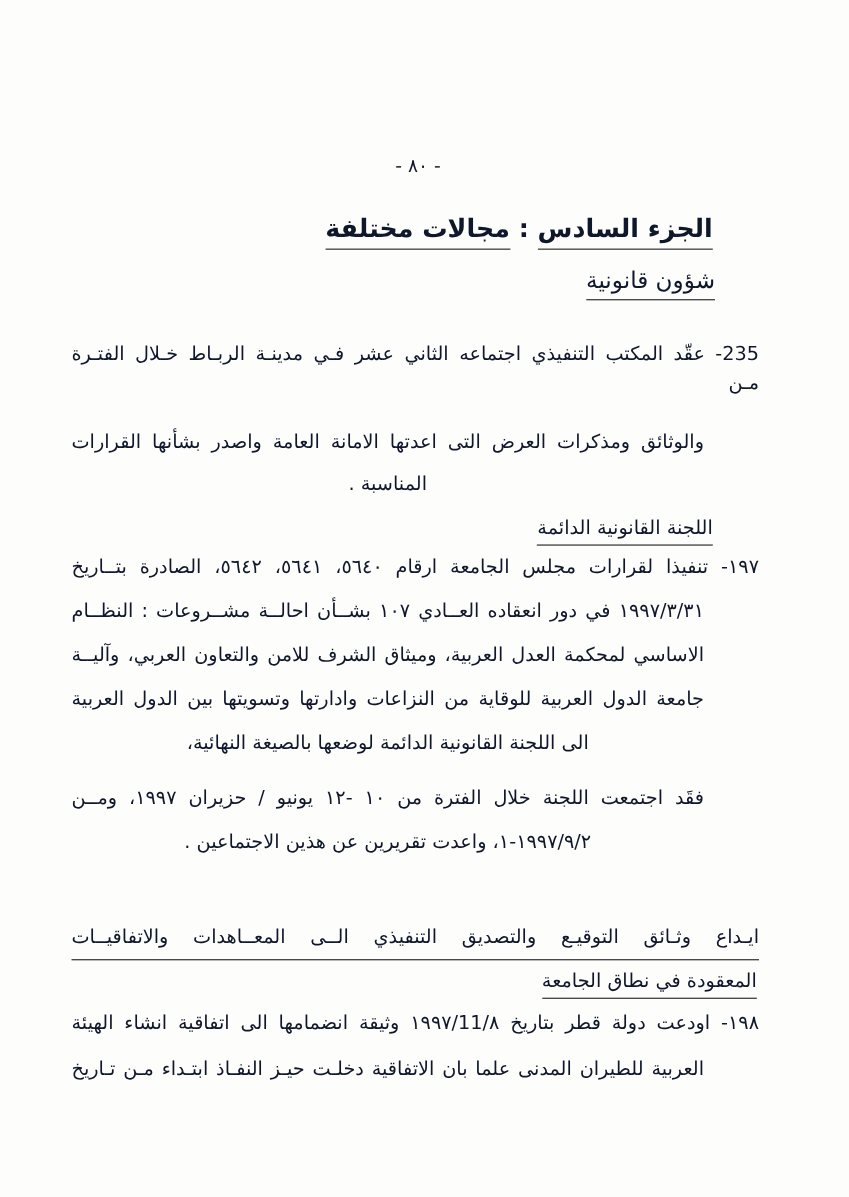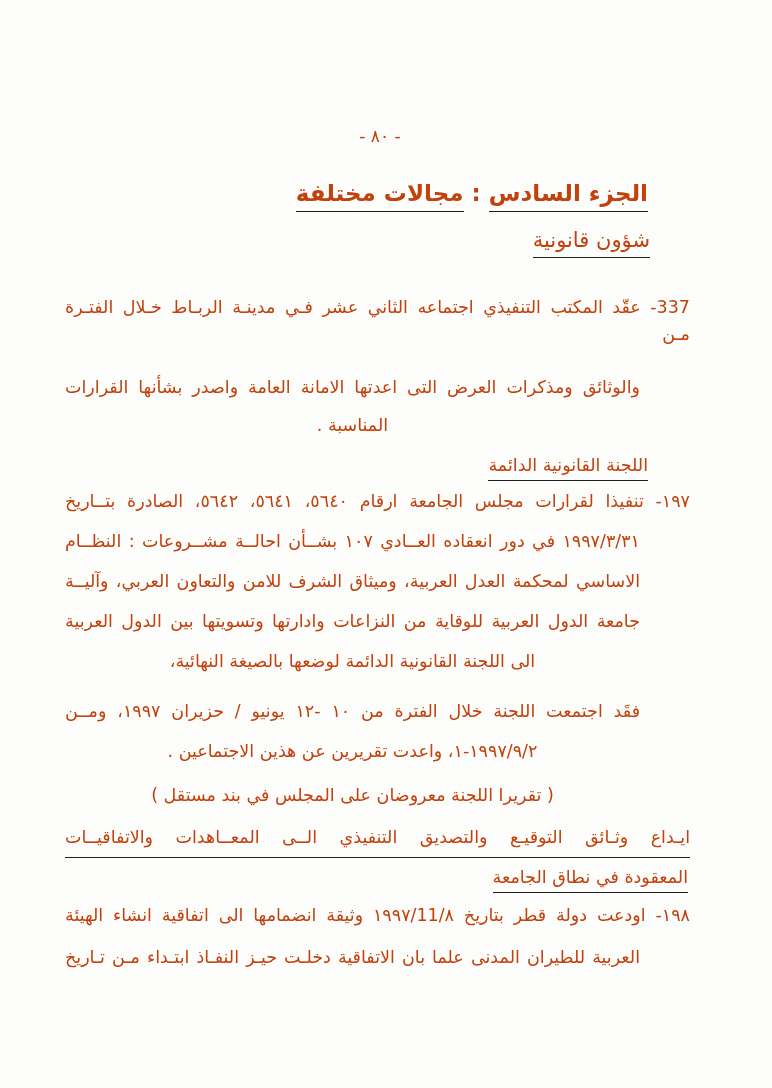--- a/index.html
+++ b/index.html
@@ -11,21 +11,22 @@
     position: relative;
     overflow: hidden;
   }
   .page { position: absolute; inset: 0; }
   .line {
     position: absolute;
     direction: rtl;
     font-size: 17.5px;
     line-height: 1.55;
     white-space: nowrap;
-    color: #c2410c;
+    color: #0f172a;
+    margin-top: 15px;
   }
   
   .j {
     white-space: normal;
     text-align: justify;
     text-align-last: justify;
     word-spacing: 1px;
   }
   .r { text-align: right; }
   .c { text-align: center; }
@@ -53,38 +54,37 @@
 
   <div class="line h1 r" style="top:176px; right:124px; left:65px;">
     <span class="u">الجزء السادس</span><span> : </span><span class="u">مجالات مختلفة</span>
   </div>
 
   <div class="line h2 r" style="top:224px; right:122px; left:65px;">
     <span class="u">شؤون قانونية</span>
   </div>
 
 
-  <div class="line j full" style="top:294px;">337- عقّد المكتب التنفيذي اجتماعه الثاني عشر فـي مدينـة الربـاط خـلال الفتـرة مـن</div>
+  <div class="line j full" style="top:294px;">235- عقّد المكتب التنفيذي اجتماعه الثاني عشر فـي مدينـة الربـاط خـلال الفتـرة مـن</div>
   <div class="line j indent" style="top:374px;">والوثائق ومذكرات العرض التى اعدتها الامانة العامة واصدر بشأنها القرارات</div>
   <div class="line r indent" style="top:412px;">المناسبة .</div>
 
   <div class="line r" style="top:452px; right:124px; left:65px;">
     <span class="u">اللجنة القانونية الدائمة</span>
   </div>
 
   <div class="line j full" style="top:488px;">١٩٧- تنفيذا لقرارات مجلس الجامعة ارقام ٥٦٤٠، ٥٦٤١، ٥٦٤٢، الصادرة بتــاريخ</div>
   <div class="line j indent" style="top:528px;">١٩٩٧/٣/٣١ في دور انعقاده العــادي ١٠٧ بشــأن احالــة مشــروعات : النظــام</div>
   <div class="line j indent" style="top:568px;">الاساسي لمحكمة العدل العربية، وميثاق الشرف للامن والتعاون العربي، وآليــة</div>
   <div class="line r indent" style="top:648px;">الى اللجنة القانونية الدائمة لوضعها بالصيغة النهائية،</div>
   <div class="line j indent" style="top:608px;">جامعة الدول العربية للوقاية من النزاعات وادارتها وتسويتها بين الدول العربية</div>
 
   <div class="line j indent" style="top:698px;">فقَد اجتمعت اللجنة خلال الفترة من ١٠ -١٢ يونيو / حزيران ١٩٩٧، ومــن</div>
   <div class="line r indent" style="top:738px;">١٩٩٧/٩/٢-١، واعدت تقريرين عن هذين الاجتماعين .</div>
 
-  <div class="line r indent" style="top:782px;">( تقريرا اللجنة معروضان على المجلس في بند مستقل )</div>
 
   <div class="line j uline-block" style="top:824px; left:65px; right:82px;">ايـداع وثـائق التوقيـع والتصديق التنفيذي الــى المعــاهدات والاتفاقيــات</div>
   <div class="line r" style="top:864px; right:84px; left:65px;">
     <span class="u">المعقودة في نطاق الجامعة</span>
   </div>
 
   <div class="line j full" style="top:902px;">١٩٨- اودعت دولة قطر بتاريخ ١٩٩٧/11/٨ وثيقة انضمامها الى اتفاقية انشاء الهيئة</div>
   <div class="line j indent" style="top:944px;">العربية للطيران المدنى علما بان الاتفاقية دخلـت حيـز النفـاذ ابتـداء مـن تـاريخ</div>
 
 </div>

